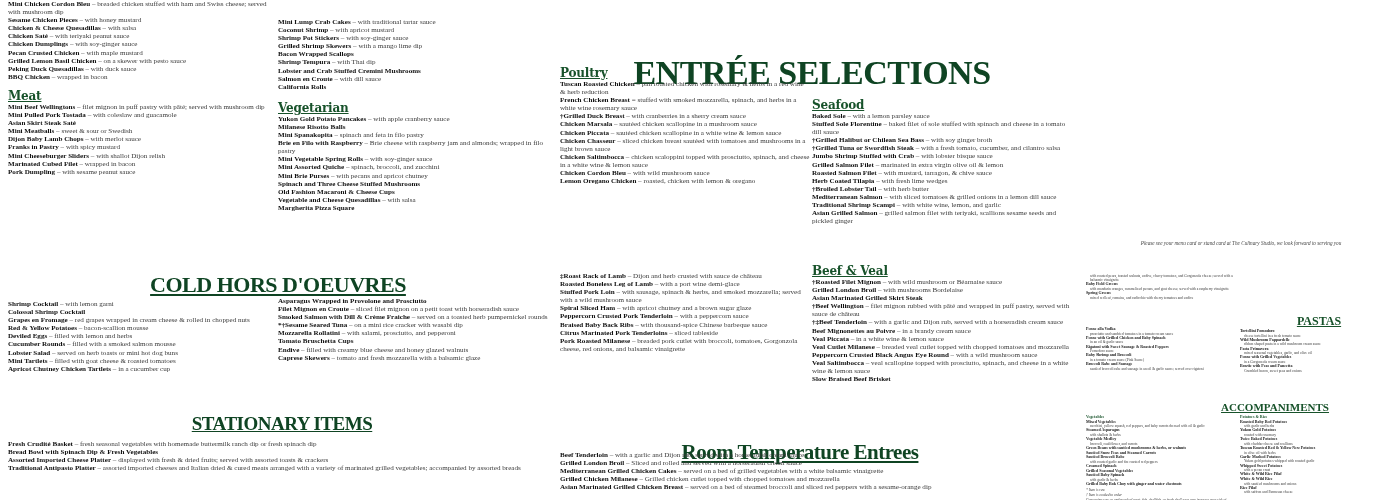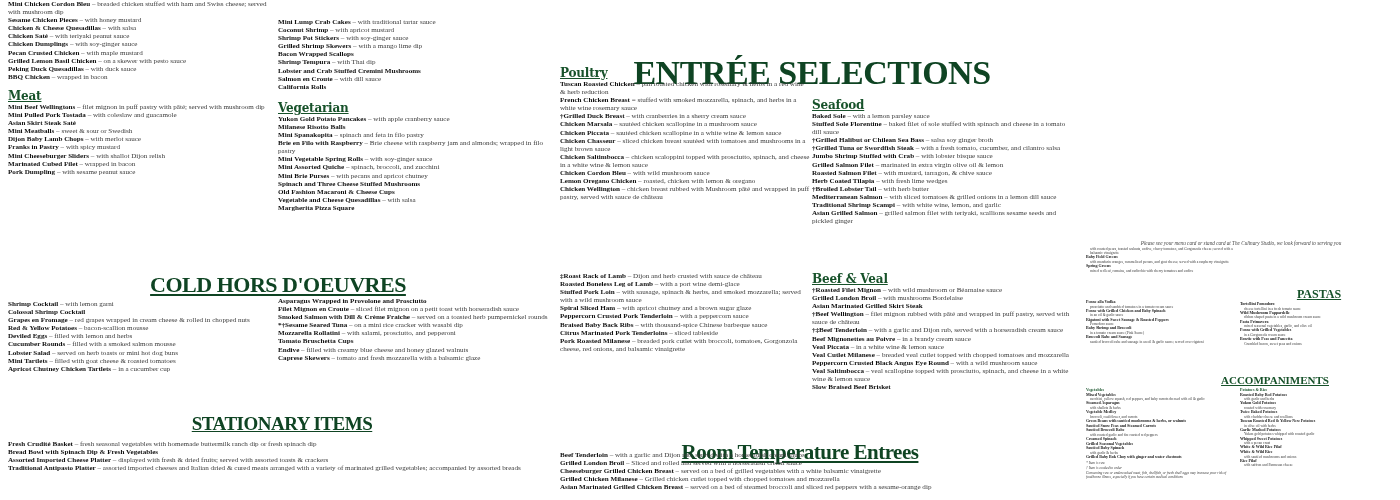--- a/index.html
+++ b/index.html
@@ -36,29 +36,29 @@
 
   
   #stat-banner{position:absolute;left:12px;top:412px;width:540px;font-size:19px;line-height:23px;}
   #stat-list{position:absolute;left:8px;top:440px;width:540px;}
 
   
   #entree-banner{position:absolute;left:572px;top:14px;width:480px;font-size:34px;line-height:40px;text-decoration:none;margin-top:39px;}
   #poultry{position:absolute;left:560px;top:67px;width:250px;}
   #seafood{position:absolute;left:812px;top:67px;width:258px;margin-top:32px;}
   #lamb{position:absolute;left:560px;top:272px;width:250px;}
-  #beefveal{position:absolute;left:812px;top:273px;width:258px;}
+  #beefveal{position:absolute;left:812px;top:265px;width:258px;}
   #room-banner{position:absolute;left:560px;top:442px;width:480px;font-size:21px;line-height:20px;}
   #room-list{position:absolute;left:560px;top:451px;width:490px;}
 
   
   #right{position:absolute;left:1060px;top:0;width:340px;height:500px;}
 
   
-  .micro{position:absolute;color:#3b3b3b;}
+  .micro{position:absolute;color:#3b3b3b;margin-top:27px;}
   .micro .mt{font-size:3.6px;line-height:4.2px;}
   .micro .mh{font-size:4.0px;line-height:4.6px;font-weight:bold;color:#1a1a1a;}
   .micro .mg{font-size:4.0px;line-height:4.6px;font-weight:bold;color:#17522a;}
   .micro-banner{color:#17522a;font-weight:bold;text-decoration:underline;
                 font-family:"Liberation Serif",serif;}
 
   #micro-cursive{position:absolute;left:1086px;top:240px;width:310px;
     font-size:5.2px;line-height:6px;color:#444;text-align:center;font-style:italic;}
 
   #micro-salad{position:absolute;left:1086px;top:247px;width:152px;}
@@ -166,30 +166,29 @@
     <div id="poultry-list">
         <p class="item"><b>Tuscan Roasted Chicken</b><span class="dsc"> – pan roasted chicken with rosemary &amp; herbs in a red wine &amp; herb reduction</span></p>
         <p class="item"><b>French Chicken Breast</b><span class="dsc"> = stuffed with smoked mozzarella, spinach, and herbs in a white wine rosemary sauce</span></p>
         <p class="item"><b>†Grilled Duck Breast</b><span class="dsc"> – with cranberries in a sherry cream sauce</span></p>
         <p class="item"><b>Chicken Marsala</b><span class="dsc"> – sautéed chicken scallopine in a mushroom sauce</span></p>
         <p class="item"><b>Chicken Piccata</b><span class="dsc"> – sautéed chicken scallopine in a white wine &amp; lemon sauce</span></p>
         <p class="item"><b>Chicken Chasseur</b><span class="dsc"> – sliced chicken breast sautéed with tomatoes and mushrooms in a light brown sauce</span></p>
         <p class="item"><b>Chicken Saltimbocca</b><span class="dsc"> – chicken scaloppini topped with prosciutto, spinach, and cheese in a white wine &amp; lemon sauce</span></p>
         <p class="item"><b>Chicken Cordon Bleu</b><span class="dsc"> – with wild mushroom sauce</span></p>
         <p class="item"><b>Lemon Oregano Chicken</b><span class="dsc"> – roasted, chicken with lemon &amp; oregano</span></p>
-        <p class="item"><b>Chicken Wellington</b><span class="dsc"> – chicken breast rubbed with Mushroom pâté and wrapped in puff pastry, served with sauce de château</span></p>
       </div>
   </div>
 
   <div id="seafood">
     <div class="sect-title">Seafood</div>
     <div id="seafood-list">
         <p class="item"><b>Baked Sole</b><span class="dsc"> – with a lemon parsley sauce</span></p>
         <p class="item"><b>Stuffed Sole Florentine</b><span class="dsc"> – baked filet of sole stuffed with spinach and cheese in a tomato dill sauce</span></p>
-        <p class="item"><b>†Grilled Halibut or Chilean Sea Bass</b><span class="dsc"> – salsa soy ginger broth</span></p>
+        <p class="item"><b>†Grilled Halibut or Chilean Sea Bass</b><span class="dsc"> – with soy ginger broth</span></p>
         <p class="item"><b>†Grilled Tuna or Swordfish Steak</b><span class="dsc"> – with a fresh tomato, cucumber, and cilantro salsa</span></p>
         <p class="item"><b>Jumbo Shrimp Stuffed with Crab</b><span class="dsc"> – with lobster bisque sauce</span></p>
         <p class="item"><b>Grilled Salmon Filet</b><span class="dsc"> – marinated in extra virgin olive oil &amp; lemon</span></p>
         <p class="item"><b>Roasted Salmon Filet</b><span class="dsc"> – with mustard, tarragon, &amp; chive sauce</span></p>
         <p class="item"><b>Herb Coated Tilapia</b><span class="dsc"> – with fresh lime wedges</span></p>
         <p class="item"><b>†Broiled Lobster Tail</b><span class="dsc"> – with herb butter</span></p>
         <p class="item"><b>Mediterranean Salmon</b><span class="dsc"> – with sliced tomatoes &amp; grilled onions in a lemon dill sauce</span></p>
         <p class="item"><b>Traditional Shrimp Scampi</b><span class="dsc"> – with white wine, lemon, and garlic</span></p>
         <p class="item"><b>Asian Grilled Salmon</b><span class="dsc"> – grilled salmon filet with teriyaki, scallions sesame seeds and pickled ginger</span></p>
       </div>
@@ -222,21 +221,21 @@
         <p class="item"><b>Peppercorn Crusted Black Angus Eye Round</b><span class="dsc"> – with a wild mushroom sauce</span></p>
         <p class="item"><b>Veal Saltimbocca</b><span class="dsc"> – veal scallopine topped with prosciutto, spinach, and cheese in a white wine &amp; lemon sauce</span></p>
         <p class="item"><b>Slow Braised Beef Brisket</b></p>
       </div>
   </div>
 
   <div class="banner" id="room-banner">Room Temperature Entrees</div>
   <div id="room-list">
       <p class="item"><b>Beef Tenderloin</b><span class="dsc"> – with a garlic and Dijon rub, served with a horseradish cream sauce</span></p>
       <p class="item"><b>Grilled London Broil</b><span class="dsc"> – Sliced and rolled and served with a horseradish cream sauce</span></p>
-      <p class="item"><b>Cheeseburger Grilled Chicken Breast</b><span class="dsc"> – served on a bed of grilled vegetables with a white balsamic vinaigrette</span></p>
+      <p class="item"><b>Mediterranean Grilled Chicken Cakes</b><span class="dsc"> – served on a bed of grilled vegetables with a white balsamic vinaigrette</span></p>
       <p class="item"><b>Grilled Chicken Milanese</b><span class="dsc"> – Grilled chicken cutlet topped with chopped tomatoes and mozzarella</span></p>
       <p class="item"><b>Asian Marinated Grilled Chicken Breast</b><span class="dsc"> – served on a bed of steamed broccoli and sliced red peppers with a sesame-orange dip</span></p>
     </div>
 
   <div id="right">
     
 
     
     
     

